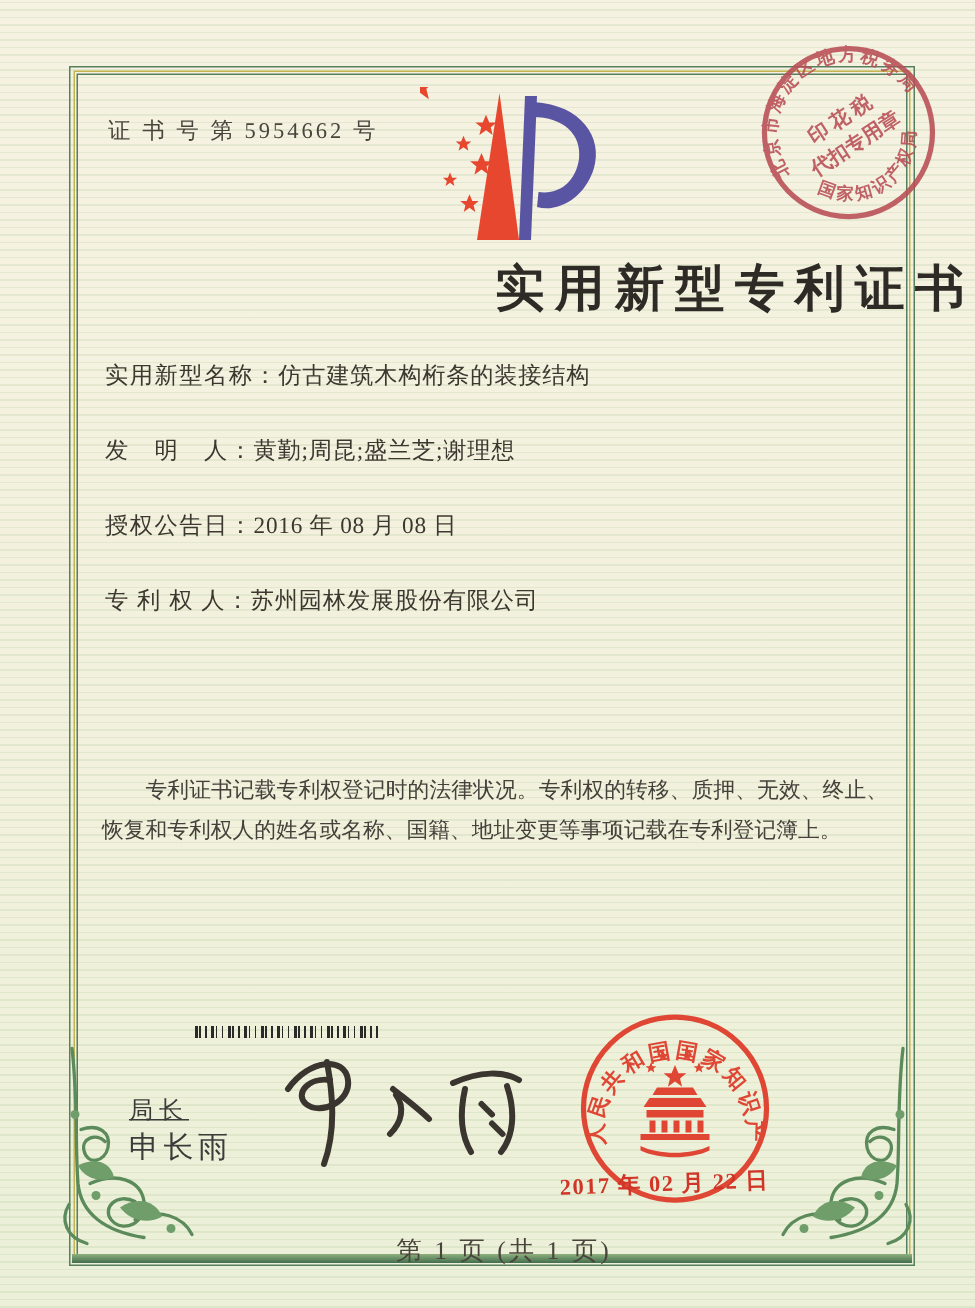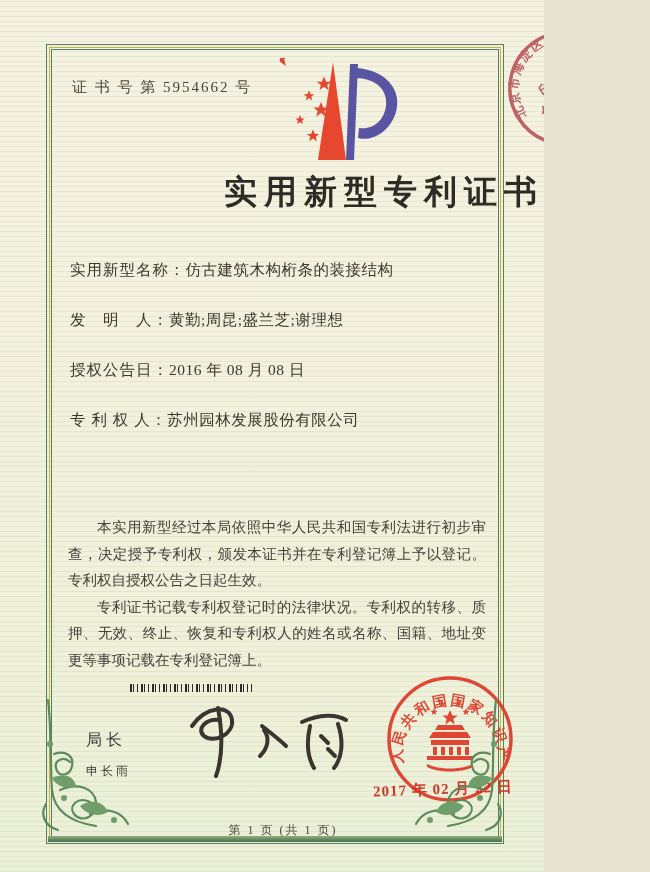--- a/index.html
+++ b/index.html
@@ -1,17 +1,17 @@
 <!DOCTYPE html>
 <html><head>
 <meta charset="utf-8">
 <style>
   html,body{margin:0;padding:0;background:#e8e2d2;}
   .page{
-    position:relative; width:544px; height:872px; overflow:hidden;
+    position:relative; width:650px; height:872px; overflow:hidden;
     background:#bef264;
     font-family:"Liberation Serif","DejaVu Serif",serif;
     color:#38342e;
     box-shadow:inset 0 0 40px rgba(120,110,80,.18);
   }
   
   .pattern{
     position:absolute; inset:0;
     background:
       repeating-linear-gradient(0deg, rgba(140,180,120,.16) 0 1px, transparent 1px 5px),
@@ -22,45 +22,45 @@
   .frame::before{content:""; position:absolute; inset:2px; border:1px solid #c3b44f;}
   .frame::after{content:""; position:absolute; inset:4px; border:1px solid #567f5d;}
   .frame-bottom{position:absolute; left:48px; right:42px; bottom:30px; height:6px;
     background:linear-gradient(180deg,#8fb07e,#426e4e); }
 
   .cert-no{position:absolute; left:72px; top:78px; font-size:15px; letter-spacing:2px; color:#4a453c; white-space:pre;}
 
   .title{position:absolute; left:0; right:0; top:170px; text-align:right;
     font-size:33px; font-weight:700; letter-spacing:7px; color:#2e2b26;}
 
-  .fields{position:absolute; left:70px; top:260px; right:60px;}
+  .fields{position:absolute; left:70px; top:240px; right:60px;}
   .field-line{position:relative; font-size:15.5px; margin-bottom:29px; white-space:pre; color:#3c372f;}
   .field-line .lab{letter-spacing:1px;}
   .field-line .val{letter-spacing:.5px;}
 
   .body-text{position:absolute; left:68px; right:58px; top:514px;
     font-size:14.5px; line-height:26.5px; text-align:justify; color:#45403a;}
   .body-text p{margin:0; text-indent:2em;}
 
   .barcode{position:absolute; left:130px; top:684px; width:122px; height:8px;
     background:repeating-linear-gradient(90deg,#2a2a28 0 2px,transparent 2px 3px,#2a2a28 3px 4px,transparent 4px 7px,#2a2a28 7px 8px,transparent 8px 11px);}
 
   .signer{position:absolute; left:86px; top:730px; font-family:"Liberation Sans","DejaVu Sans",sans-serif; color:#3b3b39;}
-  .signer .role{font-size:16px; letter-spacing:4px; margin-bottom:12px;}
-  .signer .name{font-size:12px; letter-spacing:3px;}
+  .signer .role{font-size:16px; letter-spacing:4px; text-decoration:underline;}
+  .signer .name{font-size:20px; letter-spacing:3px;}
 
   .signature{position:absolute; left:178px; top:692px;}
 
   .seal{position:absolute; left:383px; top:672px; opacity:.93;}
   .seal-date{position:absolute; left:368px; top:780px; width:150px; text-align:center;
     color:#d03527; font-size:15px; letter-spacing:1px; transform:rotate(-2deg); white-space:pre; font-weight:700;}
 
   .tax-stamp{position:absolute; left:503px; top:24px; transform:rotate(-33deg); opacity:.88; z-index:5;}
 
-  .footer{position:absolute; left:0; right:0; top:822px; text-align:center; font-size:12px; letter-spacing:2px; color:#4a453c; white-space:pre;padding-left:22px;}
+  .footer{position:absolute; left:0; right:0; top:822px; text-align:center; font-size:17px; letter-spacing:2px; color:#4a453c; white-space:pre;padding-left:22px;}
 
   .corner{position:absolute; bottom:34px;}
   .corner.left{left:30px;}
   .corner.right{right:30px; transform:scaleX(-1);}
 
   .logo{position:absolute; left:280px; top:58px;}
 </style>
 </head>
 <body>
 
@@ -110,21 +110,20 @@
   <div class="title">实用新型专利证书</div>
 
   <div class="fields">
     <div class="field-line"><span class="lab">实用新型名称：</span><span class="val">仿古建筑木构桁条的装接结构</span></div>
     <div class="field-line"><span class="lab">发　明　人：</span><span class="val">黄勤;周昆;盛兰芝;谢理想</span></div>
     <div class="field-line"><span class="lab">授权公告日：</span><span class="val">2016 年 08 月 08 日</span></div>
     <div class="field-line"><span class="lab">专 利 权 人：</span><span class="val">苏州园林发展股份有限公司</span></div>
   </div>
 
   <div class="body-text">
-    <p>本实用新型经过本局依照中华人民共和国专利法进行初步审查，决定授予专利权，颁发本证书并在专利登记簿上予以登记。专利权自授权公告之日起生效。</p>
     <p>专利证书记载专利权登记时的法律状况。专利权的转移、质押、无效、终止、恢复和专利权人的姓名或名称、国籍、地址变更等事项记载在专利登记簿上。</p>
   </div>
 
   <div class="barcode"></div>
 
   <div class="signer">
     <div class="role">局长</div>
     <div class="name">申长雨</div>
   </div>
 

